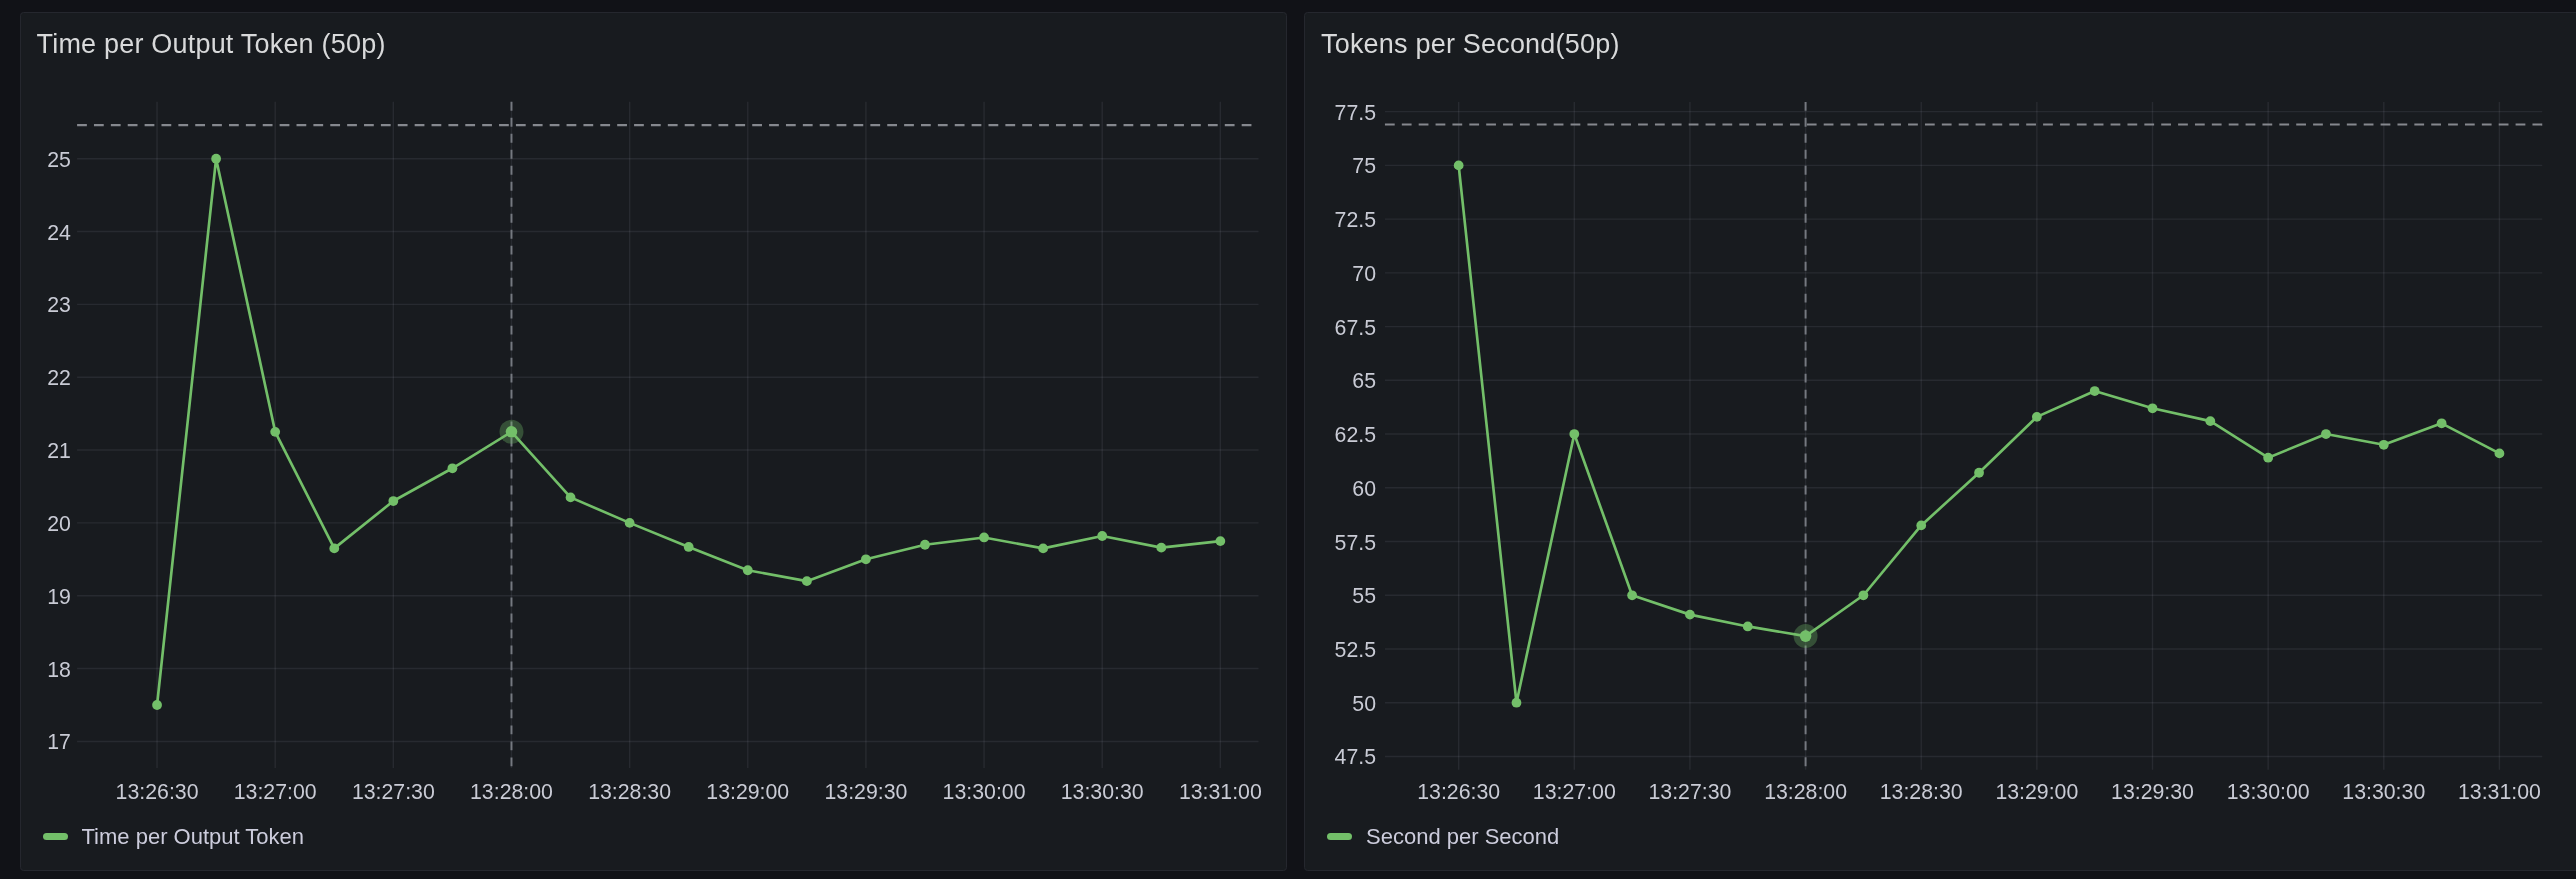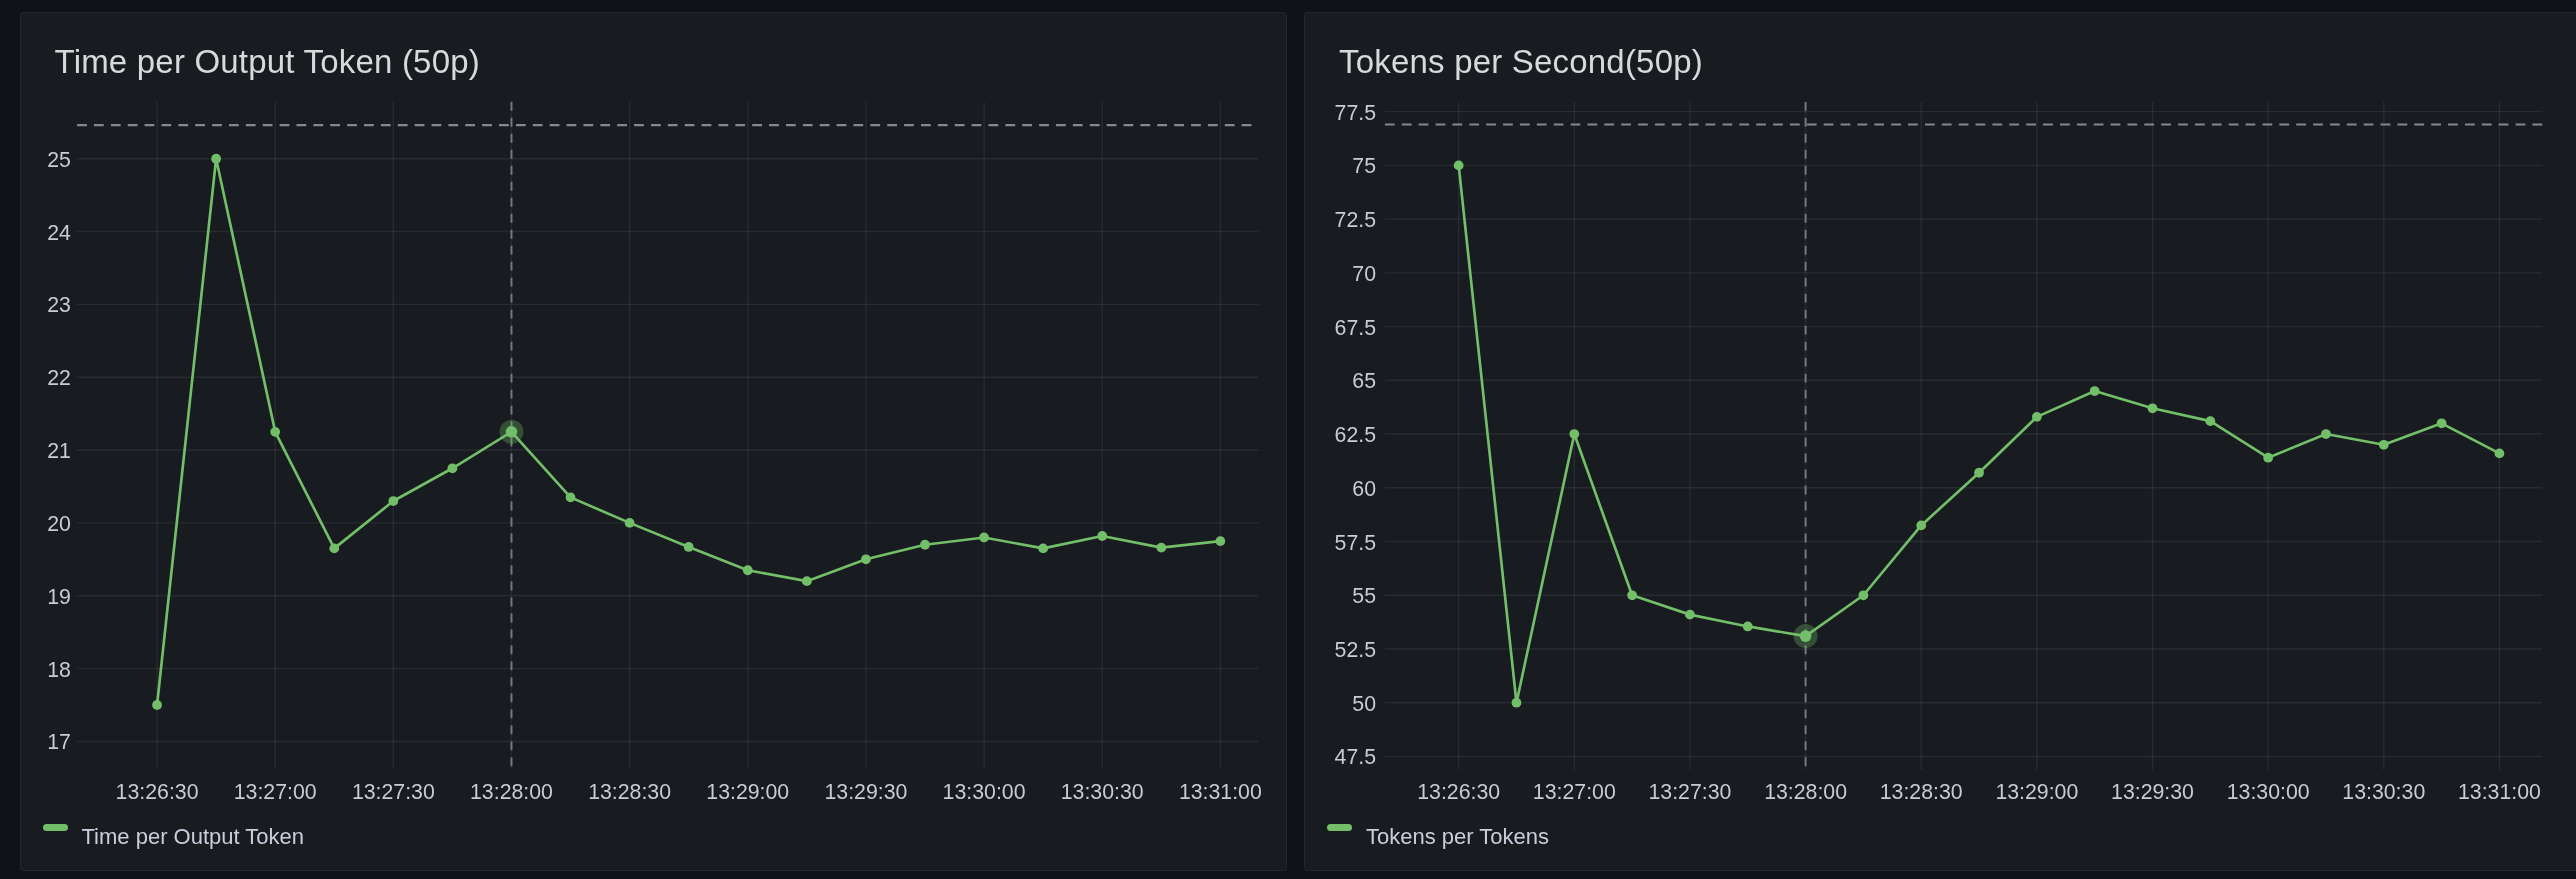--- a/index.html
+++ b/index.html
@@ -14,32 +14,32 @@
     position:absolute;
     top:11.5px;height:859px;
     background:#181b1f;
     border:0.9px solid #25272e;
     border-radius:3.6px;
     box-sizing:border-box;
   }
   .panel-left{left:19.5px;width:1267px;}
   .panel-right{left:1304px;width:1389px;}
   .panel-title{
-    position:absolute;left:16px;top:15px;margin:18px;
-    font-size:33px;line-height:32px;font-weight:500;
+    position:absolute;left:16px;top:15px;margin:0;
+    font-size:27px;line-height:32px;font-weight:500;
     color:#d8d9da;letter-spacing:0.2px;
     white-space:nowrap;z-index:3;
   }
   svg.chart{position:absolute;left:0;top:0;z-index:1;}
   .legend{
     position:absolute;left:22px;top:811px;
     display:flex;align-items:center;gap:0;z-index:3;
   }
   .legend-item{
-    display:flex;gap:14px;
+    display:flex;align-items:center;gap:14px;
     background:none;border:none;padding:0;margin:0;cursor:pointer;
     font-family:"Liberation Sans",sans-serif;
   }
   .legend-dash{
     width:25px;height:7px;border-radius:3.6px;
     background:#73bf69;display:inline-block;
   }
   .legend-label{
     font-size:22px;line-height:25px;color:#ccccdc;white-space:nowrap;
   }
@@ -207,17 +207,17 @@
       <circle cx="1019.3" cy="459.47999999999996" r="5.5" fill="#73bf69"></circle>
       <circle cx="1084.3999999999999" cy="500.62" r="5.5" fill="#73bf69"></circle>
       <circle cx="1149.5" cy="474" r="5.5" fill="#73bf69"></circle>
       <circle cx="1214.6" cy="486.09999999999997" r="5.5" fill="#73bf69"></circle>
       <circle cx="1279.6999999999998" cy="461.9" r="5.5" fill="#73bf69"></circle>
       <circle cx="1344.8" cy="495.78" r="5.5" fill="#73bf69"></circle>
     </svg>
   <div class="legend">
     <button class="legend-item">
       <span class="legend-dash" style="background: rgb(115, 191, 105);"></span>
-      <span class="legend-label">Tokens per Tokens</span>
+      <span class="legend-label">Second per Second</span>
     </button>
   </div>
 </section>
 
 
 </body></html>

